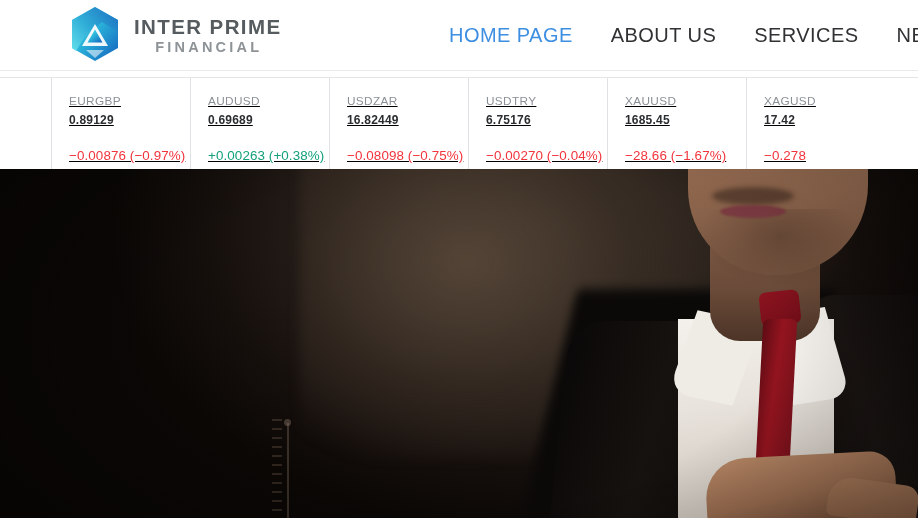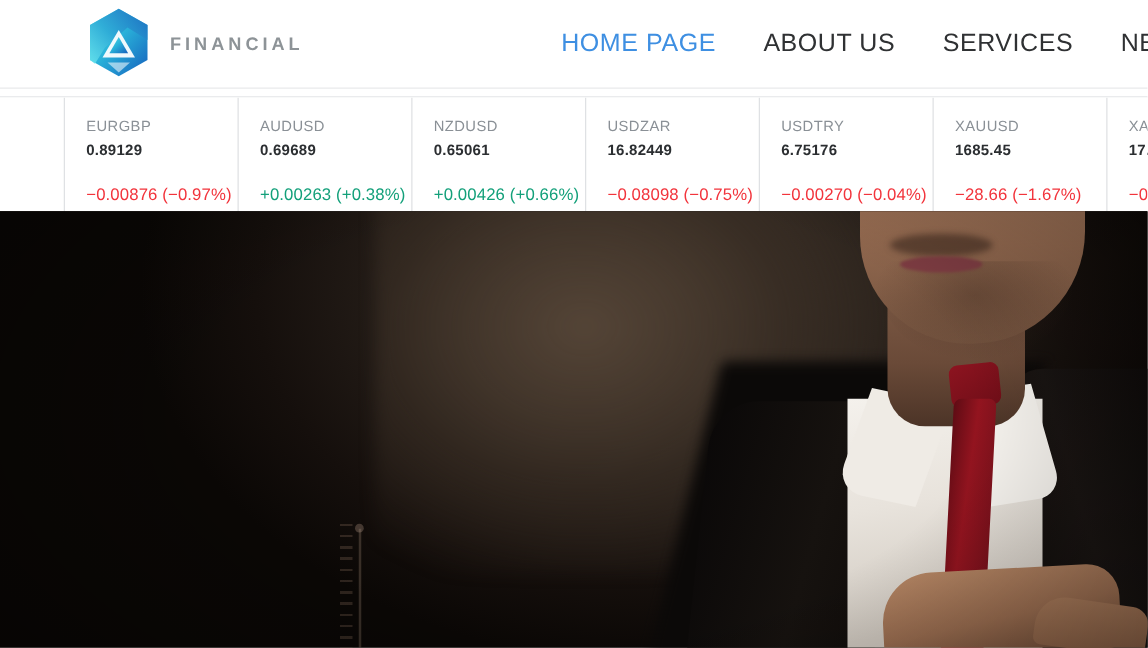--- a/index.html
+++ b/index.html
@@ -109,20 +109,21 @@
     align-items: flex-start;
   }
   .tick {
     width: 139px;
     flex: 0 0 139px;
     height: 91px;
     padding-top: 18px;
     padding-left: 17px;
     border-left: 1px solid #dfe1e4;
     position: relative;
+    text-decoration: underline;
   }
   .tick-sym {
     font-size: 11.8px;
     color: #8a9096;
     letter-spacing: 0.35px;
     line-height: 1;
     margin-bottom: 6px;
     white-space: nowrap;
   }
   .tick-price {
@@ -343,20 +344,21 @@
           </linearGradient>
         </defs>
         <polygon points="33,5 56,18 56,46 33,59 10,46 10,18" fill="url(#hexg)"></polygon>
         <path d="M33,5 L56,18 L56,30 L40,20 L22,36 L14,49 L10,46 L10,18 Z" fill="url(#swirl)" opacity="0.85"></path>
         <path d="M20,44 L46,44 L33,22 Z" fill="#ffffff" opacity="0.93"></path>
         <path d="M25.5,40.5 L40.5,40.5 L33,27.5 Z" fill="url(#hexg)"></path>
         <path d="M24,48 L42,48 L33,56 Z" fill="#ffffff" opacity="0.55"></path>
       </svg>
     </div>
     <div class="brand-text">
+      <div class="brand-name">INTER PRIME</div>
       <div class="brand-sub">FINANCIAL</div>
     </div>
   </div>
 
   <nav class="mainnav">
     <a class="navlink active">HOME PAGE</a>
     <a class="navlink">ABOUT US</a>
     <a class="navlink">SERVICES</a>
     <a class="navlink">NEWS</a>
     <a class="navlink">FAQS</a>
@@ -380,25 +382,20 @@
       <div class="tick-price">0.89129</div>
       <div class="tick-chg down">−0.00876 (−0.97%)</div>
     </div>
 
     <div class="tick">
       <div class="tick-sym">AUDUSD</div>
       <div class="tick-price">0.69689</div>
       <div class="tick-chg up">+0.00263 (+0.38%)</div>
     </div>
 
-    <div class="tick">
-      <div class="tick-sym">NZDUSD</div>
-      <div class="tick-price">0.65061</div>
-      <div class="tick-chg up">+0.00426 (+0.66%)</div>
-    </div>
 
     <div class="tick">
       <div class="tick-sym">USDZAR</div>
       <div class="tick-price">16.82449</div>
       <div class="tick-chg down">−0.08098 (−0.75%)</div>
     </div>
 
     <div class="tick">
       <div class="tick-sym">USDTRY</div>
       <div class="tick-price">6.75176</div>

